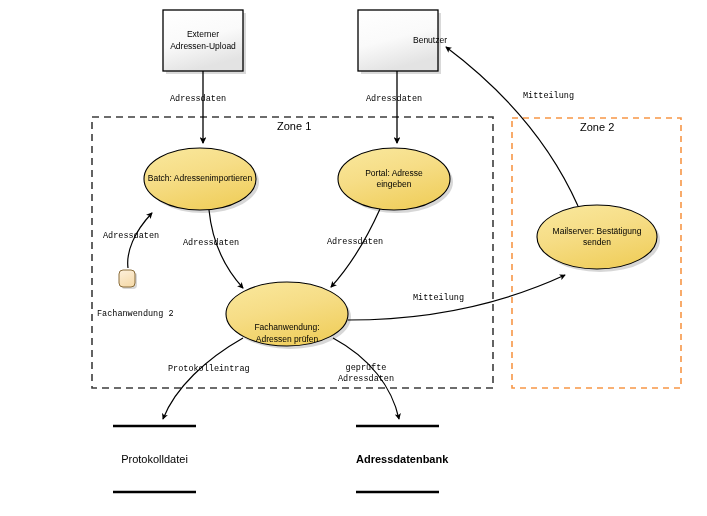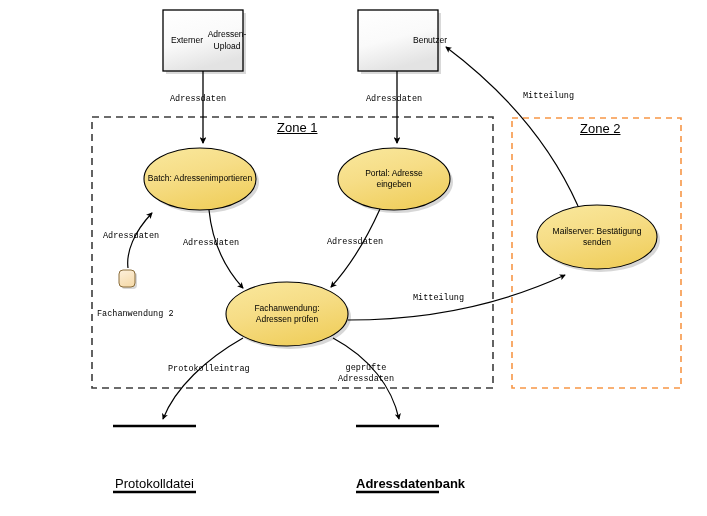--- a/index.html
+++ b/index.html
@@ -26,33 +26,31 @@
     line-height:11.5px;
     color:#000;
     text-align:center;
     display:flex;
     align-items:center;
     justify-content:center;
     pointer-events:none;
   }
   .store-label{
     position:absolute;
-    font-size:13px;
+    font-size:11px;
     color:#000;
     text-align:center;
     white-space:nowrap;
-    margin-top:23px;
   }
   .store-label.bold{font-weight:bold;text-align:center;}
   .zone-label{
     position:absolute;
-    font-size:13px;
+    font-size:11px;
     color:#000;
     white-space:nowrap;
-    text-decoration:underline;
   }
 </style>
 </head>
 <body>
 
 <svg id="canvas" viewBox="0 0 707 516" xmlns="http://www.w3.org/2000/svg">
   <defs>
     <linearGradient id="gradBox" x1="0" y1="0" x2="0.35" y2="1">
       <stop offset="0%" stop-color="#ffffff"></stop>
       <stop offset="55%" stop-color="#fafafa"></stop>
@@ -136,37 +134,37 @@
   <path d="M 333 338 C 370 358 392 387 399 419" fill="none" stroke="#000000" stroke-width="1.2" marker-end="url(#arrowSolid)"></path>
 
   <path d="M 348 320 C 430 320 500 305 565 275" fill="none" stroke="#000000" stroke-width="1.2" marker-end="url(#arrowSolid)"></path>
 
   <path d="M 578 206 C 553 150 510 95 446 47" fill="none" stroke="#000000" stroke-width="1.2" marker-end="url(#arrowSolid)"></path>
 </svg>
 
 <div class="zone-label" style="left:277px;top:120px;">Zone 1</div>
 <div class="zone-label" style="left:580px;top:121px;">Zone 2</div>
 
-<div class="node-label" style="left:163px;top:10px;width:80px;height:61px;flex-direction:row;padding-left:8px;">
+<div class="node-label" style="left:163px;top:10px;width:80px;height:61px;flex-direction:column;">
   <span>Externer</span>
   <span>Adressen-Upload</span>
 </div>
 <div class="node-label" style="left:358px;top:10px;width:80px;height:61px;flex-direction:column;padding-left:32px;">
   <span>Benutzer</span>
 </div>
 
 <div class="node-label" style="left:144px;top:148px;width:112px;height:62px;flex-direction:row;">
   <span>Batch: Adressen</span>
   <span>importieren</span>
 </div>
 <div class="node-label" style="left:338px;top:148px;width:112px;height:62px;flex-direction:column;">
   <span>Portal: Adresse</span>
   <span>eingeben</span>
 </div>
-<div class="node-label" style="left:226px;top:283px;width:122px;height:62px;flex-direction:column;">
+<div class="node-label" style="left:226px;top:283px;width:122px;height:62px;flex-direction:column;justify-content:flex-end;">
   <span>Fachanwendung:</span>
   <span>Adressen prüfen</span>
 </div>
 <div class="node-label" style="left:537px;top:206px;width:120px;height:62px;flex-direction:column;">
   <span>Mailserver: Bestätigung</span>
   <span>senden</span>
 </div>
 
 <div class="lbl" style="left:97px;top:309px;">Fachanwendung 2</div>
 

